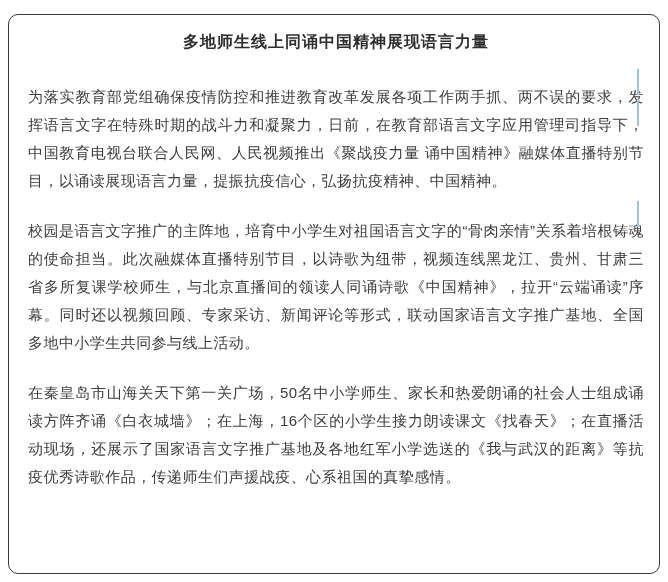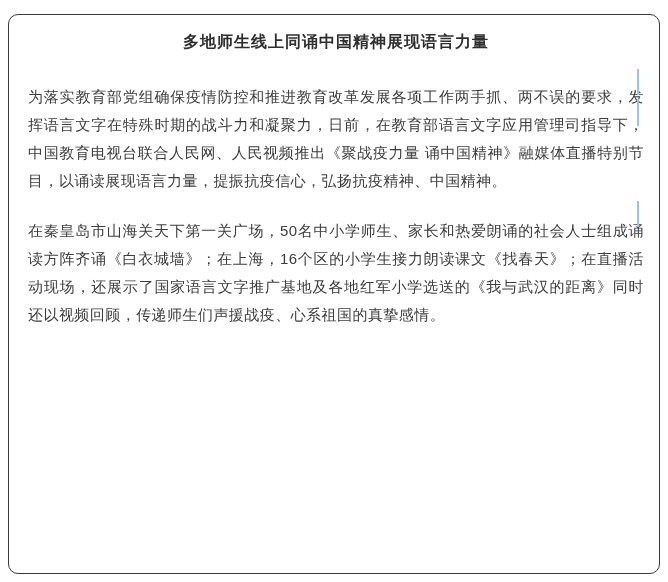--- a/index.html
+++ b/index.html
@@ -57,18 +57,19 @@
   .mark2 { left: 637px; top: 99px;  height: 27px; }
   .mark3 { left: 637px; top: 201px; height: 26px; }
 </style>
 </head>
 <body>
 
 <div class="page">
   <article class="card">
     <h1 class="title">多地师生线上同诵中国精神展现语言力量</h1>
     <p class="para first">为落实教育部党组确保疫情防控和推进教育改革发展各项工作两手抓、两不误的要求，发挥语言文字在特殊时期的战斗力和凝聚力，日前，在教育部语言文字应用管理司指导下，中国教育电视台联合人民网、人民视频推出《聚战疫力量 诵中国精神》融媒体直播特别节目，以诵读展现语言力量，提振抗疫信心，弘扬抗疫精神、中国精神。</p>
-    <p class="para">在秦皇岛市山海关天下第一关广场，50名中小学师生、家长和热爱朗诵的社会人士组成诵读方阵齐诵《白衣城墙》；在上海，16个区的小学生接力朗读课文《找春天》；在直播活动现场，还展示了国家语言文字推广基地及各地红军小学选送的《我与武汉的距离》同时还以视频回顾，传递师生们声援战疫、心系祖国的真挚感情。</p>
+    <p class="para">校园是语言文字推广的主阵地，培育中小学生对祖国语言文字的“骨肉亲情”关系着培根铸魂的使命担当。此次融媒体直播特别节目，以诗歌为纽带，视频连线黑龙江、贵州、甘肃三省多所复课学校师生，与北京直播间的领读人同诵诗歌《中国精神》，拉开“云端诵读”序幕。同时还以视频回顾、专家采访、新闻评论等形式，联动国家语言文字推广基地、全国多地中小学生共同参与线上活动。</p>
+    <p class="para">在秦皇岛市山海关天下第一关广场，50名中小学师生、家长和热爱朗诵的社会人士组成诵读方阵齐诵《白衣城墙》；在上海，16个区的小学生接力朗读课文《找春天》；在直播活动现场，还展示了国家语言文字推广基地及各地红军小学选送的《我与武汉的距离》等抗疫优秀诗歌作品，传递师生们声援战疫、心系祖国的真挚感情。</p>
   </article>
   <span class="mark mark1"></span>
   <span class="mark mark2"></span>
   <span class="mark mark3"></span>
 </div>
 
 </body></html>

